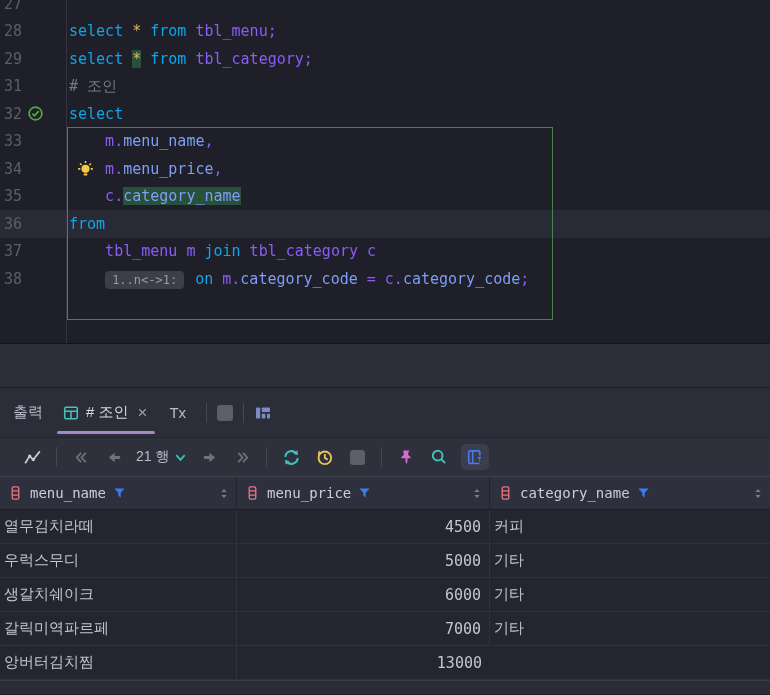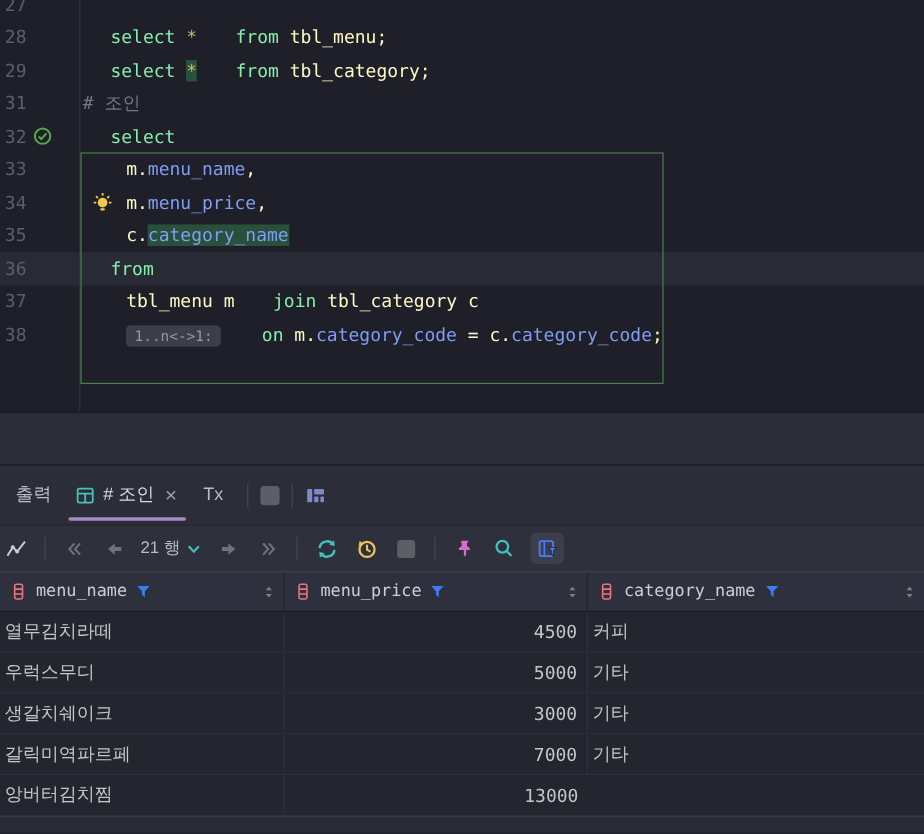--- a/index.html
+++ b/index.html
@@ -17,22 +17,22 @@
     font-family: "DejaVu Sans Mono", monospace; font-size: 15px; padding-left: 12px;
   }
   #gutter-sep { position: absolute; left: 66px; top: 0; bottom: 0; width: 1px; background: #33343e; }
   #cur-line-stripe { position: absolute; left: 0; right: 0; top: 210px; height: 28px; background: #282a36; }
   #sel-box { position: absolute; left: 67px; top: 127px; width: 486px; height: 193px;
              border: 1px solid #47824a; pointer-events: none; z-index: 3; }
   #code-lines { position: absolute; top: -10px; left: 0; right: 0; z-index: 2; }
   .code-line { display: flex; height: 27.5px; align-items: center; position: relative; }
   .ln { width: 66px; flex: none; padding-left: 4px; color: #5b5f6a; display: flex; align-items: center; gap: 5px; }
   .code { padding-left: 3px; white-space: pre; }
-  .s-kw   { color: #86efac; margin-left: 23px; }
-  .s-id   { color: #fef9c3; }
+  .s-kw   { color: #0ea5e9; }
+  .s-id   { color: #8b5cf6; }
   .s-col  { color: #7e9ff5; }
   .s-star { color: #d8b76e; }
   .s-com  { color: #747880; }
   .hl-green { background: #28503a; }
   .s-hint {
     background: #3c3e48; color: #959aa4; font-size: 12px;
     border-radius: 4px; padding: 2px 7px; margin-right: 2px;
   }
   .bulb-wrap { position: absolute; left: 76px; top: 4px; }
 
@@ -52,21 +52,21 @@
     height: 3px; border-radius: 2px; background: #a489c4;
   }
   .tab .close { font-size: 17px; color: #9aa0aa; line-height: 1; padding: 0 2px; }
   .tb-sep { width: 1px; height: 20px; background: #454752; align-self: center; margin: 0 10px; }
   .stop-sq { width: 16px; height: 16px; border-radius: 3px; background: #5d5f66; align-self: center; }
   .tab-icon-btn { align-self: center; display: flex; }
 
   
   #toolbar {
     height: 39px; background: #2e303b; border-top: 1px solid #23242e;
-    display: flex; align-items: center; gap: 11px; padding-left: 2px;
+    display: flex; align-items: center; gap: 11px; padding-left: 21px;
   }
   .tool { display: flex; align-items: center; justify-content: center; width: 22px; height: 22px; }
   .tool-sep { width: 1px; height: 20px; background: #454752; margin: 0 2px; }
   #row-count { display: flex; align-items: center; gap: 5px; color: #b8bcc8; font-size: 14px; }
   .active-tool { background: #3c3e4e; border-radius: 5px; width: 28px; height: 26px;
                  display: flex; align-items: center; justify-content: center; }
 
   
   #grid-header {
     height: 34px; background: #2e303d; border-top: 1px solid #41434f; border-bottom: 1px solid #1c1d25;
@@ -357,21 +357,21 @@
       <div class="cell c2 num">4500</div>
       <div class="cell c3">커피</div>
     </div>
     <div class="grid-row">
       <div class="cell c1">우럭스무디</div>
       <div class="cell c2 num">5000</div>
       <div class="cell c3">기타</div>
     </div>
     <div class="grid-row">
       <div class="cell c1">생갈치쉐이크</div>
-      <div class="cell c2 num">3000</div>
+      <div class="cell c2 num">6000</div>
       <div class="cell c3">기타</div>
     </div>
     <div class="grid-row">
       <div class="cell c1">갈릭미역파르페</div>
       <div class="cell c2 num">7000</div>
       <div class="cell c3">기타</div>
     </div>
     <div class="grid-row">
       <div class="cell c1">앙버터김치찜</div>
       <div class="cell c2 num">13000</div>

